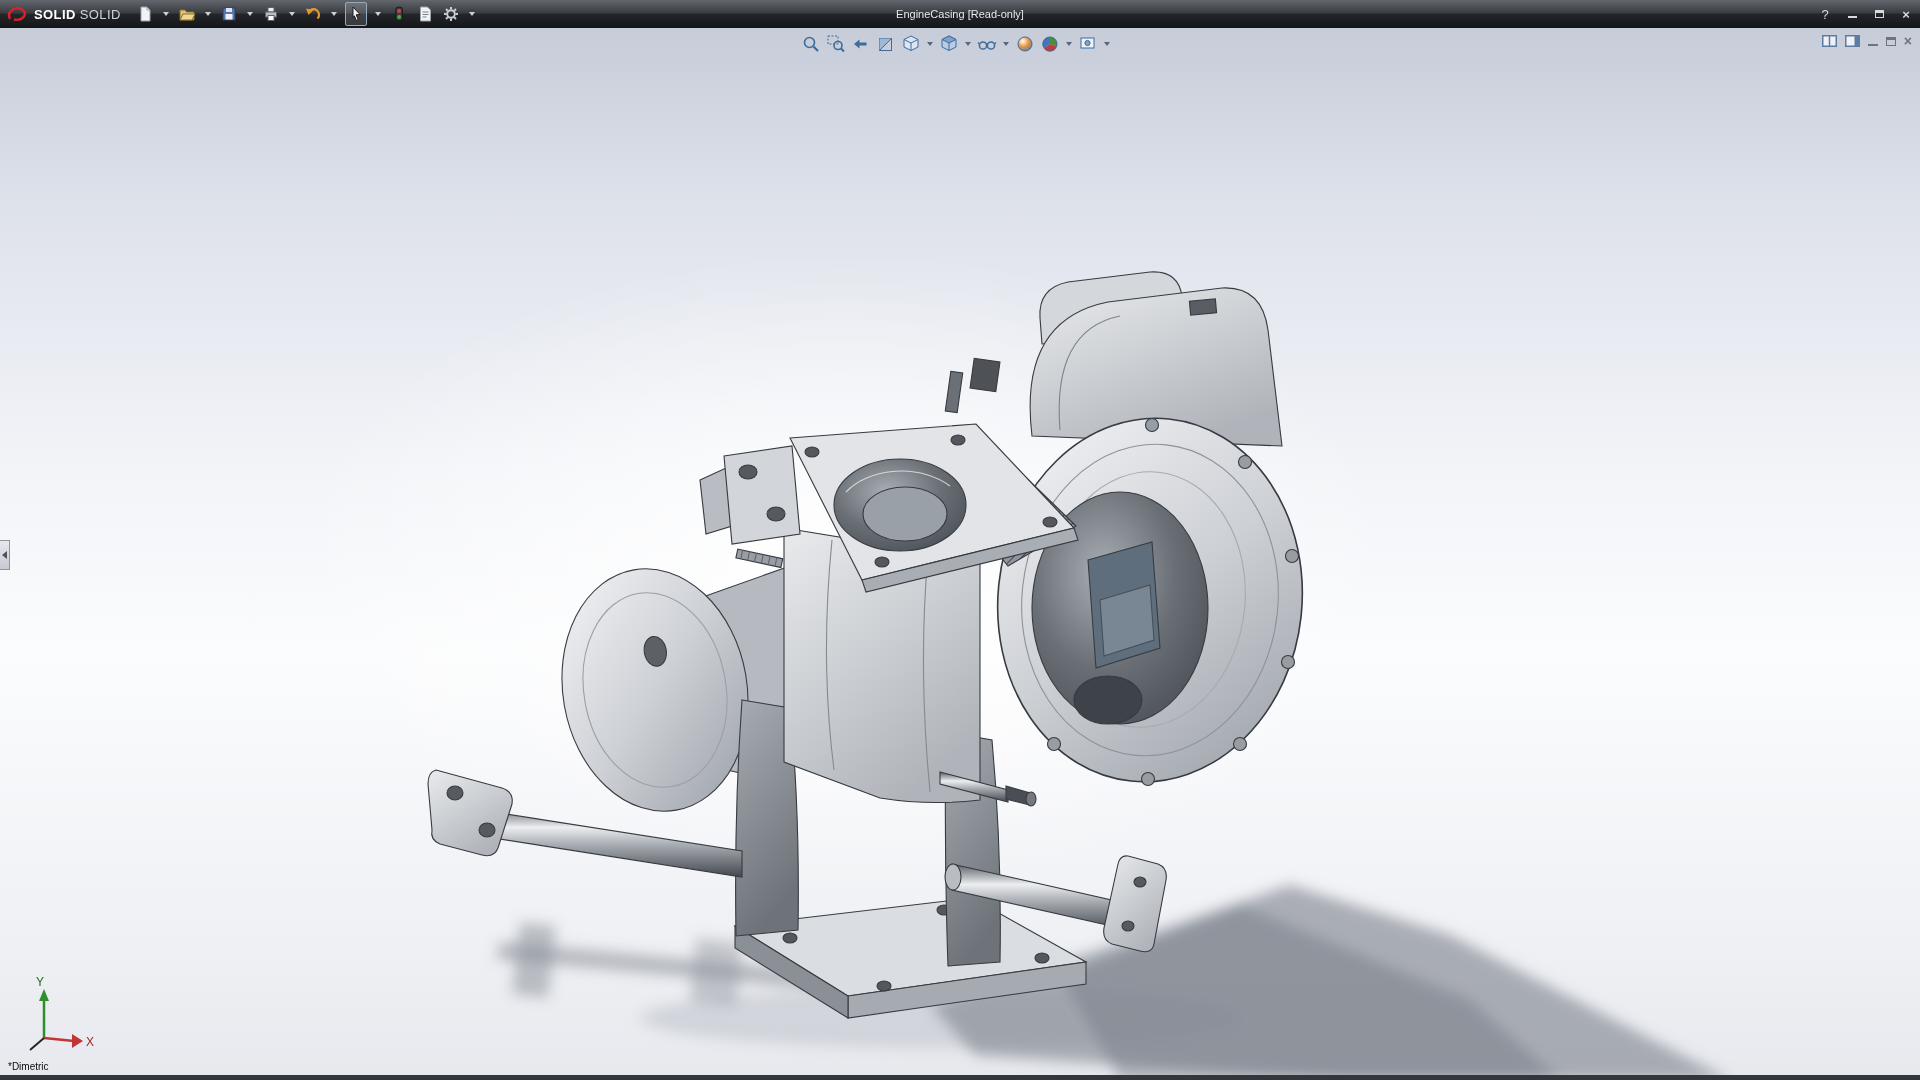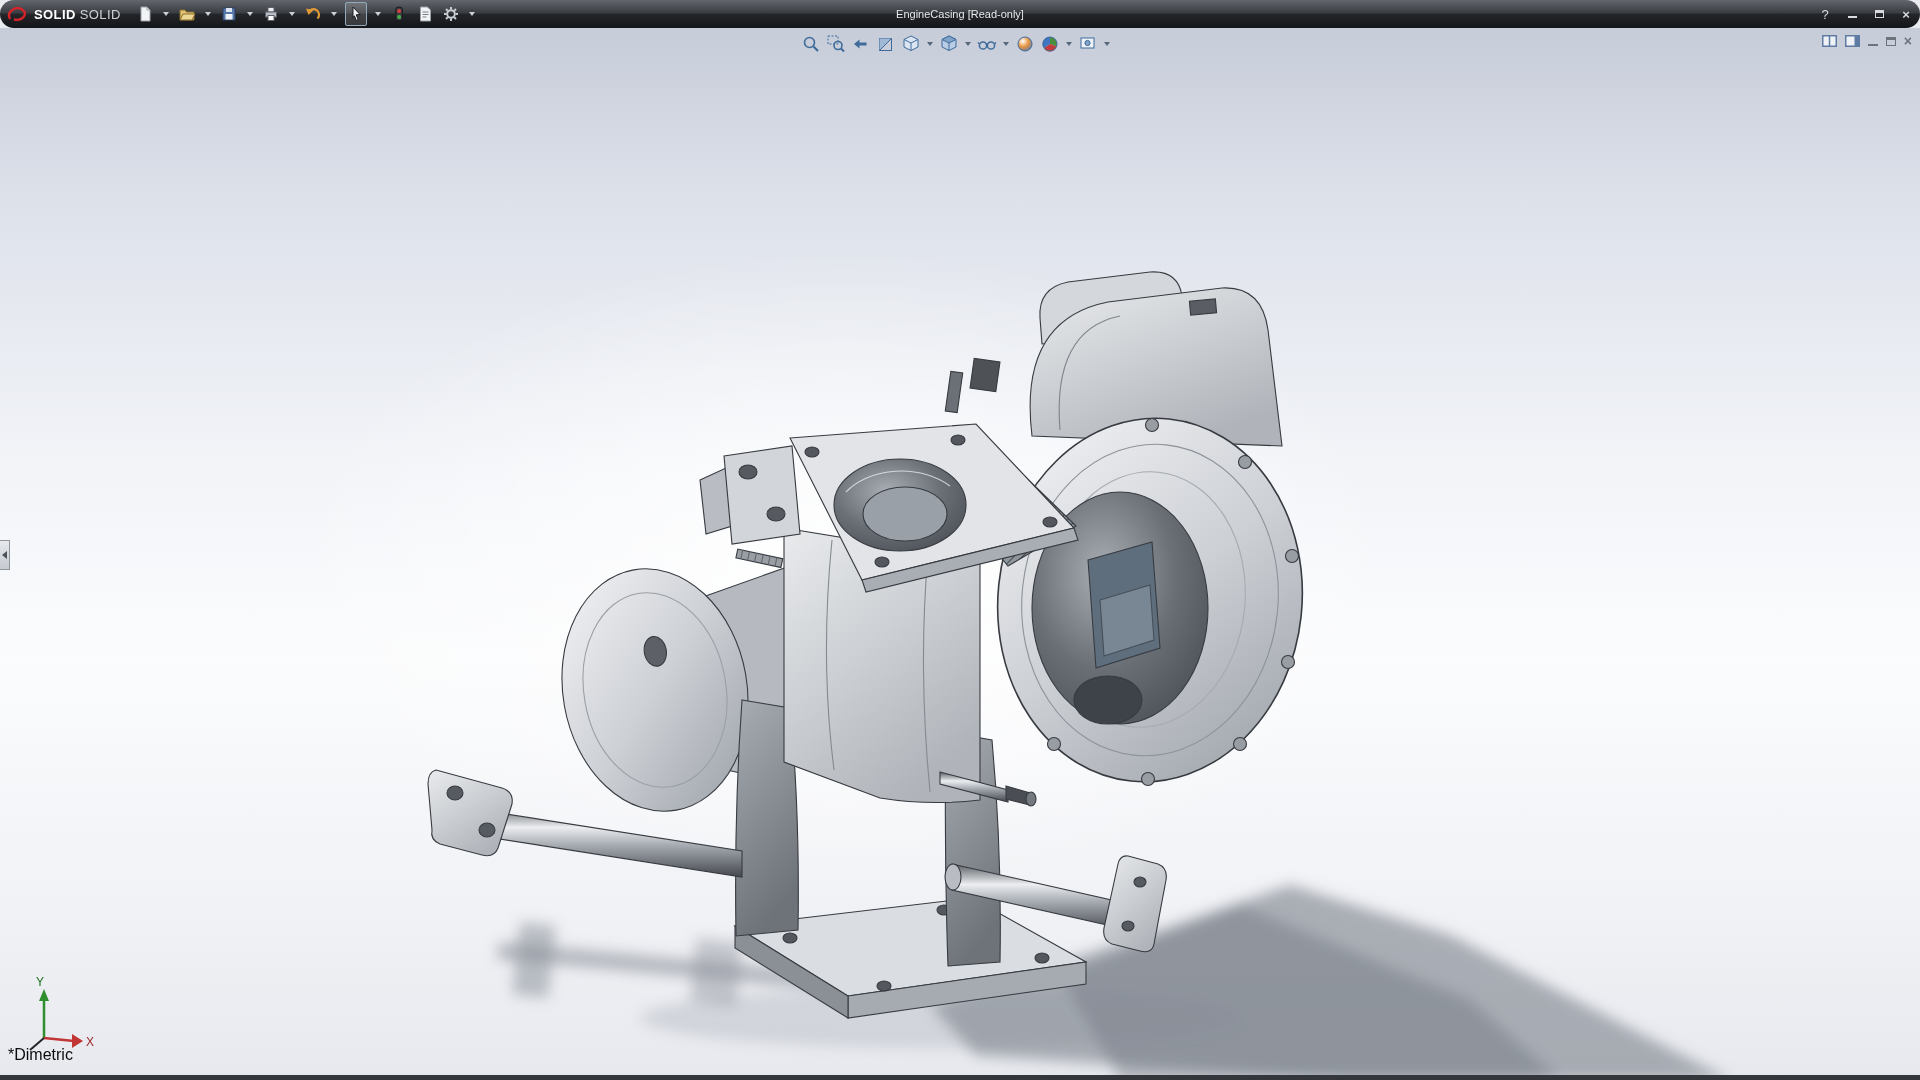--- a/index.html
+++ b/index.html
@@ -2,21 +2,21 @@
 <html><head>
 <meta charset="utf-8">
 <style>
   * { margin:0; padding:0; box-sizing:border-box; }
   html,body { width:1920px; height:1080px; overflow:hidden;
     font-family:"Liberation Sans", sans-serif; background:#e9ebef; }
 
   
   .titlebar { position:absolute; top:0; left:0; width:1920px; height:28px; z-index:30;
     background:linear-gradient(#63666c 0%, #3a3d42 45%, #232529 52%, #141518 100%);
-    display:flex; align-items:center;border-radius:14px; }
+    display:flex; align-items:center; }
   .brand { display:flex; align-items:center; gap:4px; padding:0 14px 0 6px; }
   .brand .bold { color:#ffffff; font-weight:bold; font-size:13px; letter-spacing:.4px; }
   .brand .light { color:#cfd2d6; font-weight:normal; font-size:13px; letter-spacing:.4px; }
   .tb-tools { display:flex; align-items:center; gap:6px; }
   .tool { display:flex; align-items:center; height:24px; padding:0 1px; border-radius:2px; }
   .tool svg { display:block; }
   .tool.pressed { border:1px solid #93a9bd; background:rgba(255,255,255,.14); }
   .dd { width:0; height:0; border-left:3.5px solid transparent; border-right:3.5px solid transparent;
     border-top:4px solid #cdd0d5; margin:0 2px 0 2px; }
   .dd.dk { border-top-color:#55687c; }
@@ -47,22 +47,22 @@
   .restore2 { width:10px; height:9px; border:1.5px solid #6f747c; border-top-width:3px; }
   .close2 { font-size:14px; font-weight:bold; line-height:1; }
 
   
   .splitter-tab { position:absolute; left:0; top:540px; width:10px; height:30px; z-index:10;
     background:linear-gradient(#e6e8ec,#c6cad1); border:1px solid #8f959d; border-left:none;
     display:flex; align-items:center; justify-content:center; }
   .splitter-tab .tri { width:0; height:0; border-top:4px solid transparent; border-bottom:4px solid transparent;
     border-right:5px solid #4c525a; }
 
-  .orientation-label { position:absolute; left:8px; bottom:16px; z-index:10;
-    font-size:16px; color:#0b0b0c;text-align:right; }
+  .orientation-label { position:absolute; left:8px; bottom:8px; z-index:10;
+    font-size:10px; color:#0b0b0c;text-align:right; }
 
   .bottom-strip { position:absolute; bottom:0; left:0; width:1920px; height:5px;
     background:#33363b; z-index:20; }
 </style>
 </head>
 <body>
 
 <div class="titlebar">
   <div class="brand">
     <svg width="24" height="18" viewBox="0 0 24 18">

